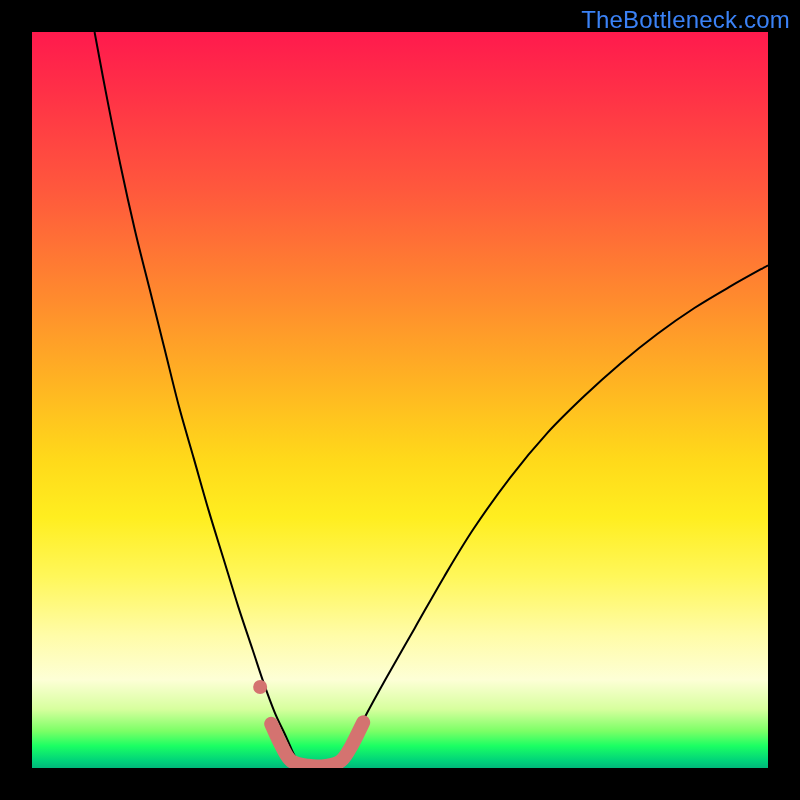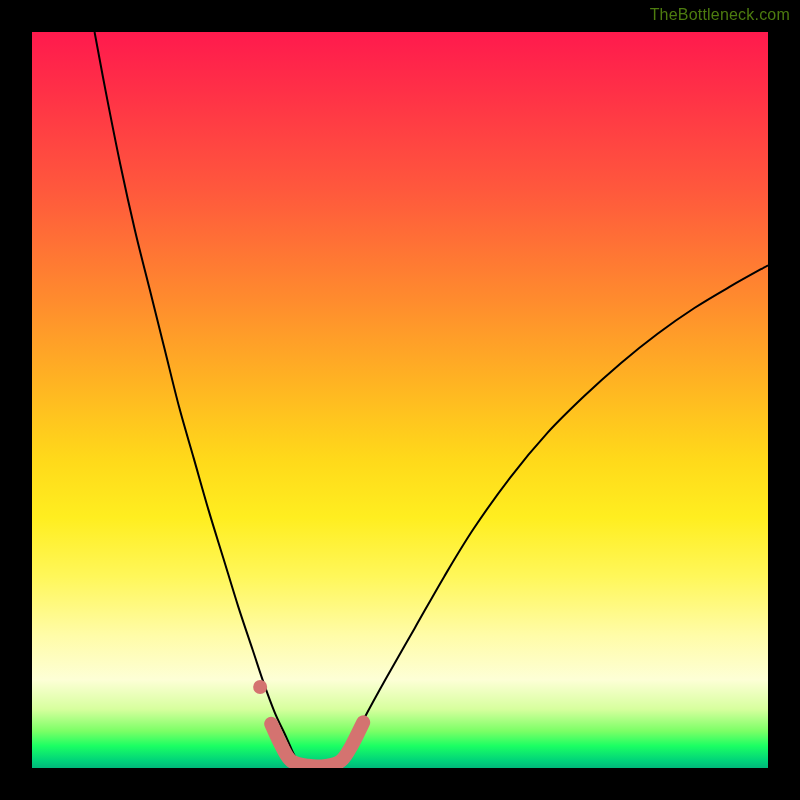--- a/index.html
+++ b/index.html
@@ -49,22 +49,22 @@
     position: absolute;
     left: 0;
     top: 0;
     width: 736px;
     height: 736px;
   }
   .watermark {
     position: absolute;
     top: 6px;
     right: 10px;
-    color: #4d7c0f;
-    font-size: 16px;
+    color: #3b82f6;
+    font-size: 24px;
     letter-spacing: 0.2px;
     font-weight: 500;
     user-select: none;
   }
 </style>
 </head>
 <body>
 
 <div class="frame">
   <div class="watermark">TheBottleneck.com</div>

